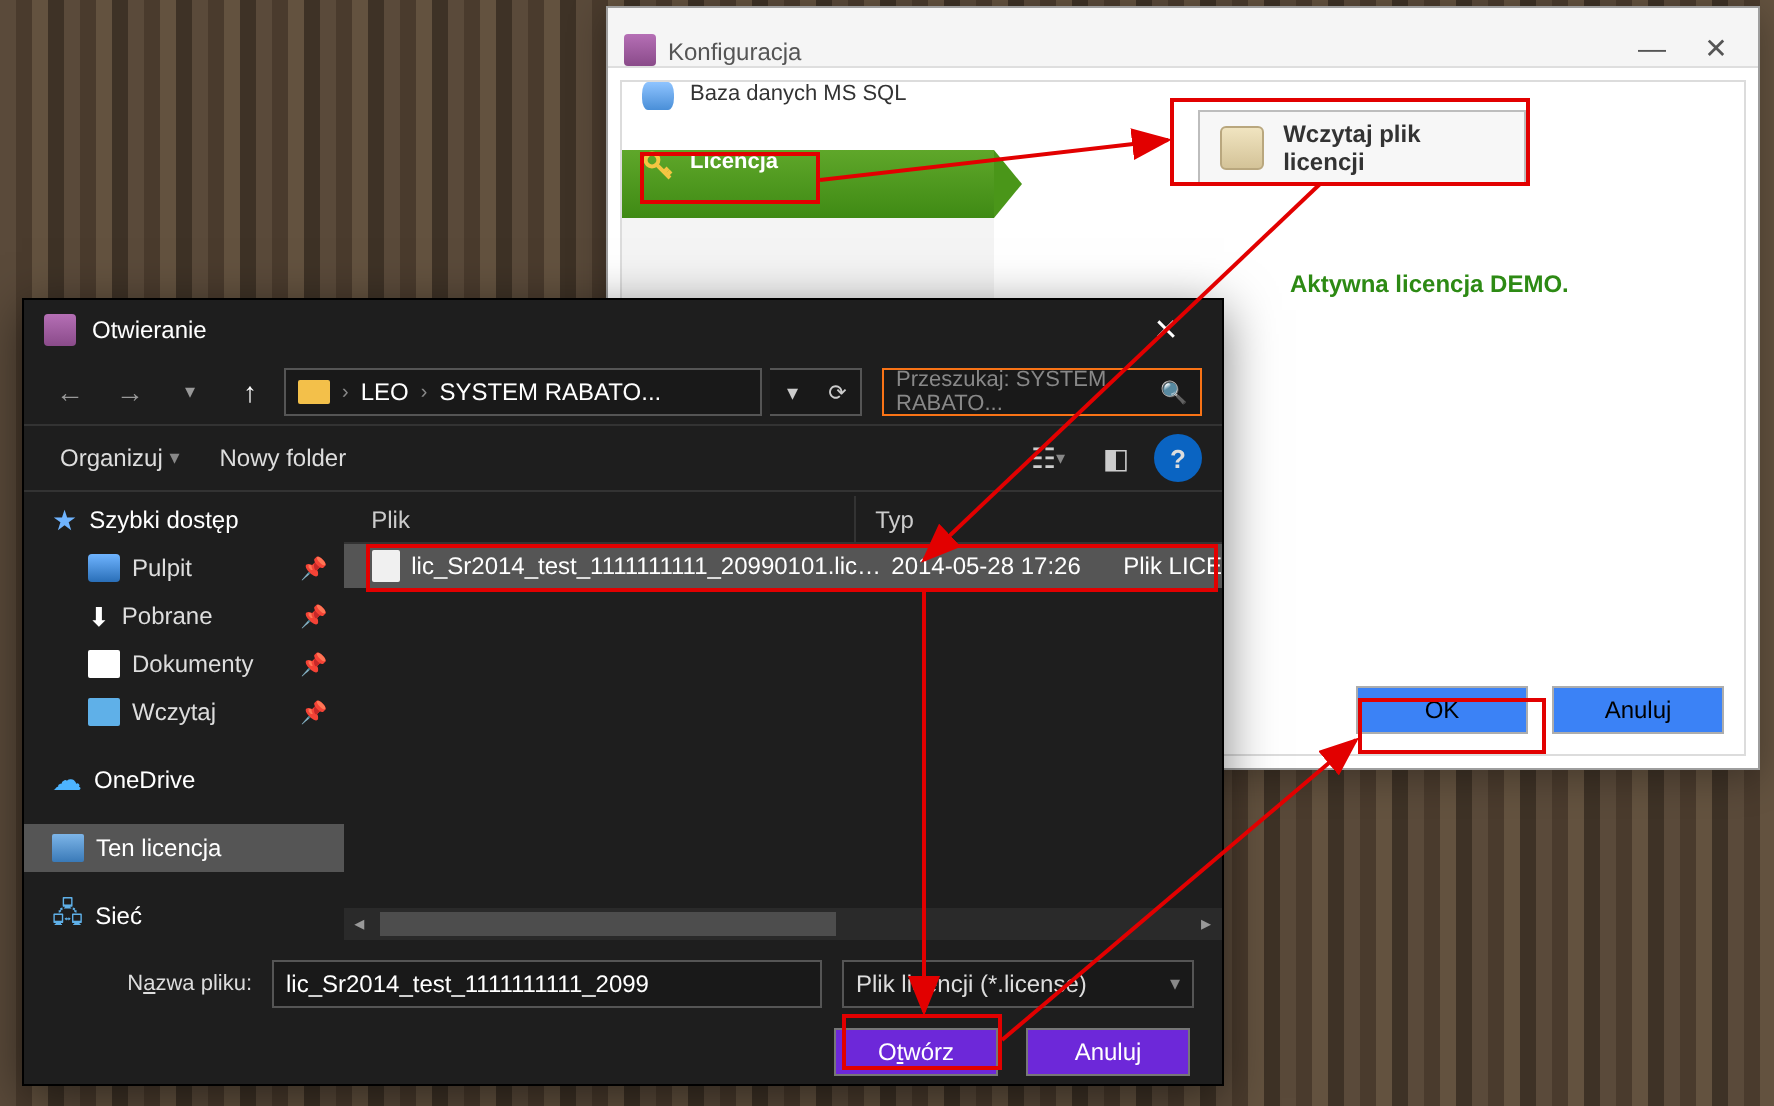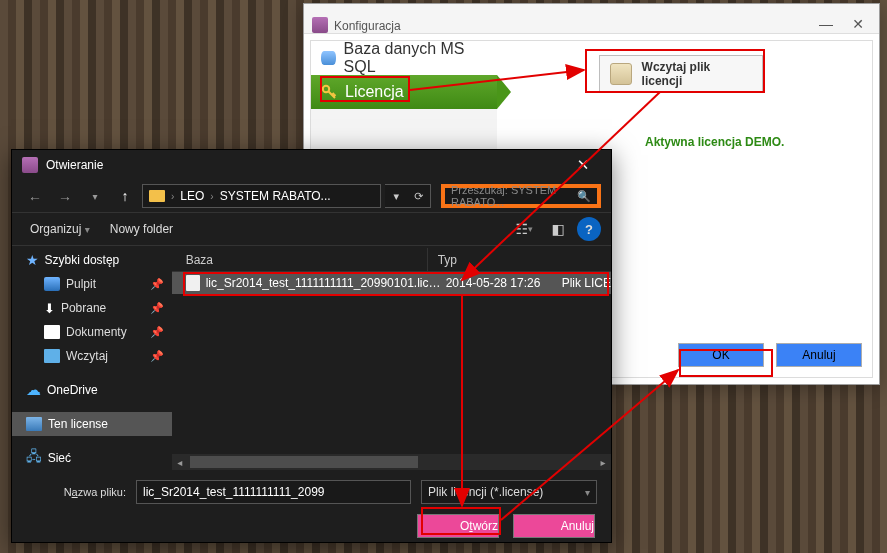--- a/index.html
+++ b/index.html
@@ -15,23 +15,23 @@
 }
 .cfg-titlebar {
   height: 30px; background: #f5f5f5; border-bottom: 1px solid #dedede;
   display: flex; align-items: flex-end; padding: 0 8px; gap: 6px; font-size: 12px; color: #555;
 }
 .cfg-titlebar-icon { width: 16px; height: 16px; background: linear-gradient(#b56fb5,#8a4b8a); border-radius: 2px; }
 .cfg-titlebar-spacer { flex: 1; }
 .cfg-titlebtn { width: 26px; height: 18px; display: flex; align-items: center; justify-content: center; color: #555; font-size: 14px; cursor: pointer; }
 .cfg-body { position: absolute; left: 6px; top: 36px; right: 6px; bottom: 6px; border: 1px solid #dcdcdc; background: #fff; }
 .cfg-sidebar { position: absolute; left: 0; top: 0; width: 186px; bottom: 0; background: #f4f4f4; }
-.sidebar-item { height: 34px; display: flex; align-items: center; gap: 8px; padding: 0 10px; font-size: 16px; color: #333; cursor: pointer; }
+.sidebar-item { height: 34px; display: flex; gap: 8px; padding: 0 10px; font-size: 11px; color: #333; cursor: pointer; }
 .sidebar-item.db { background: #fff; }
-.sidebar-item.lic { background: linear-gradient(#5fa72a,#3f8a14); color: #fff; font-weight: 400; position: relative; }
+.sidebar-item.lic { background: linear-gradient(#5fa72a,#3f8a14); color: #fff; font-weight: 700; position: relative; }
 .sidebar-item.lic::after {
   content: ""; position: absolute; right: -14px; top: 50%; transform: translateY(-50%);
   border: 17px solid transparent; border-left: 14px solid #4a9619; border-right: 0;
 }
 .icon-cyl { width: 16px; height: 14px; background: linear-gradient(#8fc4ff,#4a8fd8); border-radius: 3px/6px; }
 .icon-key { width: 16px; height: 16px; display: flex; align-items: center; justify-content: center; }
 .cfg-main { position: absolute; left: 186px; right: 0; top: 0; bottom: 0; }
 .load-lic-btn {
   position: absolute; left: 102px; top: 14px; width: 164px; height: 38px;
   background: #f7f7f7; border: 1px solid #bdbdbd; display: flex; align-items: center; gap: 10px;
@@ -55,21 +55,21 @@
 .fo-title-icon { width: 16px; height: 16px; background: linear-gradient(#b56fb5,#8a4b8a); border-radius: 2px; }
 .fo-close { margin-left: auto; width: 36px; height: 28px; display: flex; align-items: center; justify-content: center; font-size: 15px; cursor: pointer; }
 .fo-nav { height: 32px; display: flex; align-items: center; gap: 4px; padding: 0 10px; }
 .nav-ico { width: 26px; height: 24px; display: flex; align-items: center; justify-content: center; color: #999; font-size: 14px; }
 .nav-ico.enabled { color: #fff; cursor: pointer; }
 .path-box { flex: 1; height: 24px; border: 1px solid #555; background: #191919; display: flex; align-items: center; gap: 6px; padding: 0 6px; font-size: 12px; }
 .folder-ic { width: 16px; height: 12px; background: #f3c04a; border-radius: 1px; }
 .chev { color: #888; font-size: 10px; }
 .path-actions { width: 46px; height: 24px; border: 1px solid #555; border-left: 0; background: #191919; display: flex; }
 .path-actions div { flex: 1; display: flex; align-items: center; justify-content: center; color: #ccc; font-size: 11px; cursor: pointer; }
-.search-box { width: 160px; height: 24px; border: 4px solid #f97316; background: #191919; display: flex; align-items: center; padding: 0 6px; gap: 6px; font-size: 11px; color: #888; margin-left: 6px; }
+.search-box { width: 160px; height: 24px; border: 1px solid #f97316; background: #191919; display: flex; align-items: center; padding: 0 6px; gap: 6px; font-size: 11px; color: #888; margin-left: 6px; }
 .fo-toolbar { height: 34px; border-top: 1px solid #333; border-bottom: 1px solid #333; display: flex; align-items: center; padding: 0 10px; gap: 4px; font-size: 12px; color: #ddd; }
 .tb-item { height: 32px; display: flex; align-items: center; padding: 0 8px; cursor: pointer; }
 .tb-spacer { flex: 1; }
 .tb-icon { width: 30px; height: 24px; display: flex; align-items: center; justify-content: center; font-size: 14px; color: #ccc; cursor: pointer; }
 .tb-help { width: 24px; height: 24px; border-radius: 50%; background: #0a64c2; display: flex; align-items: center; justify-content: center; font-weight: 700; font-size: 13px; cursor: pointer; }
 .fo-body { position: absolute; left: 0; top: 98px; right: 0; bottom: 72px; display: flex; }
 .fo-tree { width: 166px; overflow: hidden; font-size: 12px; }
 .tree-row { height: 24px; display: flex; align-items: center; gap: 6px; padding-left: 14px; cursor: pointer; }
 .tree-row.sub { padding-left: 32px; color: #ddd; }
 .tree-row.sel { background: #555; }
@@ -97,21 +97,21 @@
 .hscroll { height: 16px; background: #2a2a2a; display: flex; align-items: center; }
 .hscroll .thumb { width: 52%; height: 12px; background: #4d4d4d; margin-left: 2px; }
 .hscroll .arr { width: 16px; text-align: center; color: #999; font-size: 10px; }
 .fo-footer { position: absolute; left: 0; right: 0; bottom: 0; height: 72px; padding: 10px 14px; display: flex; flex-direction: column; gap: 10px; }
 .footer-row1 { display: flex; align-items: center; gap: 10px; }
 .fn-label { font-size: 11px; color: #ddd; width: 100px; text-align: right; }
 .fn-label u { text-decoration: underline; }
 .fn-input { flex: 1; height: 24px; background: #191919; border: 1px solid #555; color: #fff; font-size: 12px; padding: 0 6px; }
 .ft-select { width: 176px; height: 24px; background: #191919; border: 1px solid #555; color: #ddd; font-size: 12px; display: flex; align-items: center; padding: 0 6px; justify-content: space-between; cursor: pointer; }
 .footer-row2 { display: flex; justify-content: flex-end; gap: 14px; padding-right: 2px; }
-.fo-btn { width: 82px; height: 24px; background: #ec4899; border: 1px solid #777; color: #fff; font-size: 12px; cursor: pointer; text-align: right; }
+.fo-btn { width: 82px; height: 24px; background: #6d28d9; border: 1px solid #777; color: #fff; font-size: 12px; cursor: pointer; }
 </style>
 </head>
 <body>
 
 <div class="cfg-window">
   <div class="cfg-titlebar">
     <div class="cfg-titlebar-icon"></div>
     <span>Konfiguracja</span>
     <div class="cfg-titlebar-spacer"></div>
     <div class="cfg-titlebtn">—</div>
@@ -218,32 +218,32 @@
           <span class="pin">📌</span>
         </div>
       <div style="height:10px;"></div>
       <div class="tree-row">
           <span class="ic-cloud">☁</span>
           <span>OneDrive</span>
         </div>
       <div style="height:10px;"></div>
       <div class="tree-row sel">
           <span class="ic16 ic-pc"></span>
-          <span>Ten license</span>
+          <span>Ten licencja</span>
         </div>
       <div style="height:10px;"></div>
       <div class="tree-row">
           <span class="ic-net">🖧</span>
           <span>Sieć</span>
         </div>
     </div>
 
     <div class="fo-list">
       <div class="list-head">
-        <div class="col-name">Baza</div>
+        <div class="col-name">Plik</div>
         <div class="col-type">Typ</div>
       </div>
       <div class="list-row">
         <span class="file-ic"></span>
         <span class="row-name">lic_Sr2014_test_1111111111_20990101.lice...</span>
         <span class="row-date">2014-05-28 17:26</span>
         <span class="row-type">Plik LICE</span>
       </div>
       <div class="list-fill"></div>
       <div class="hscroll">

